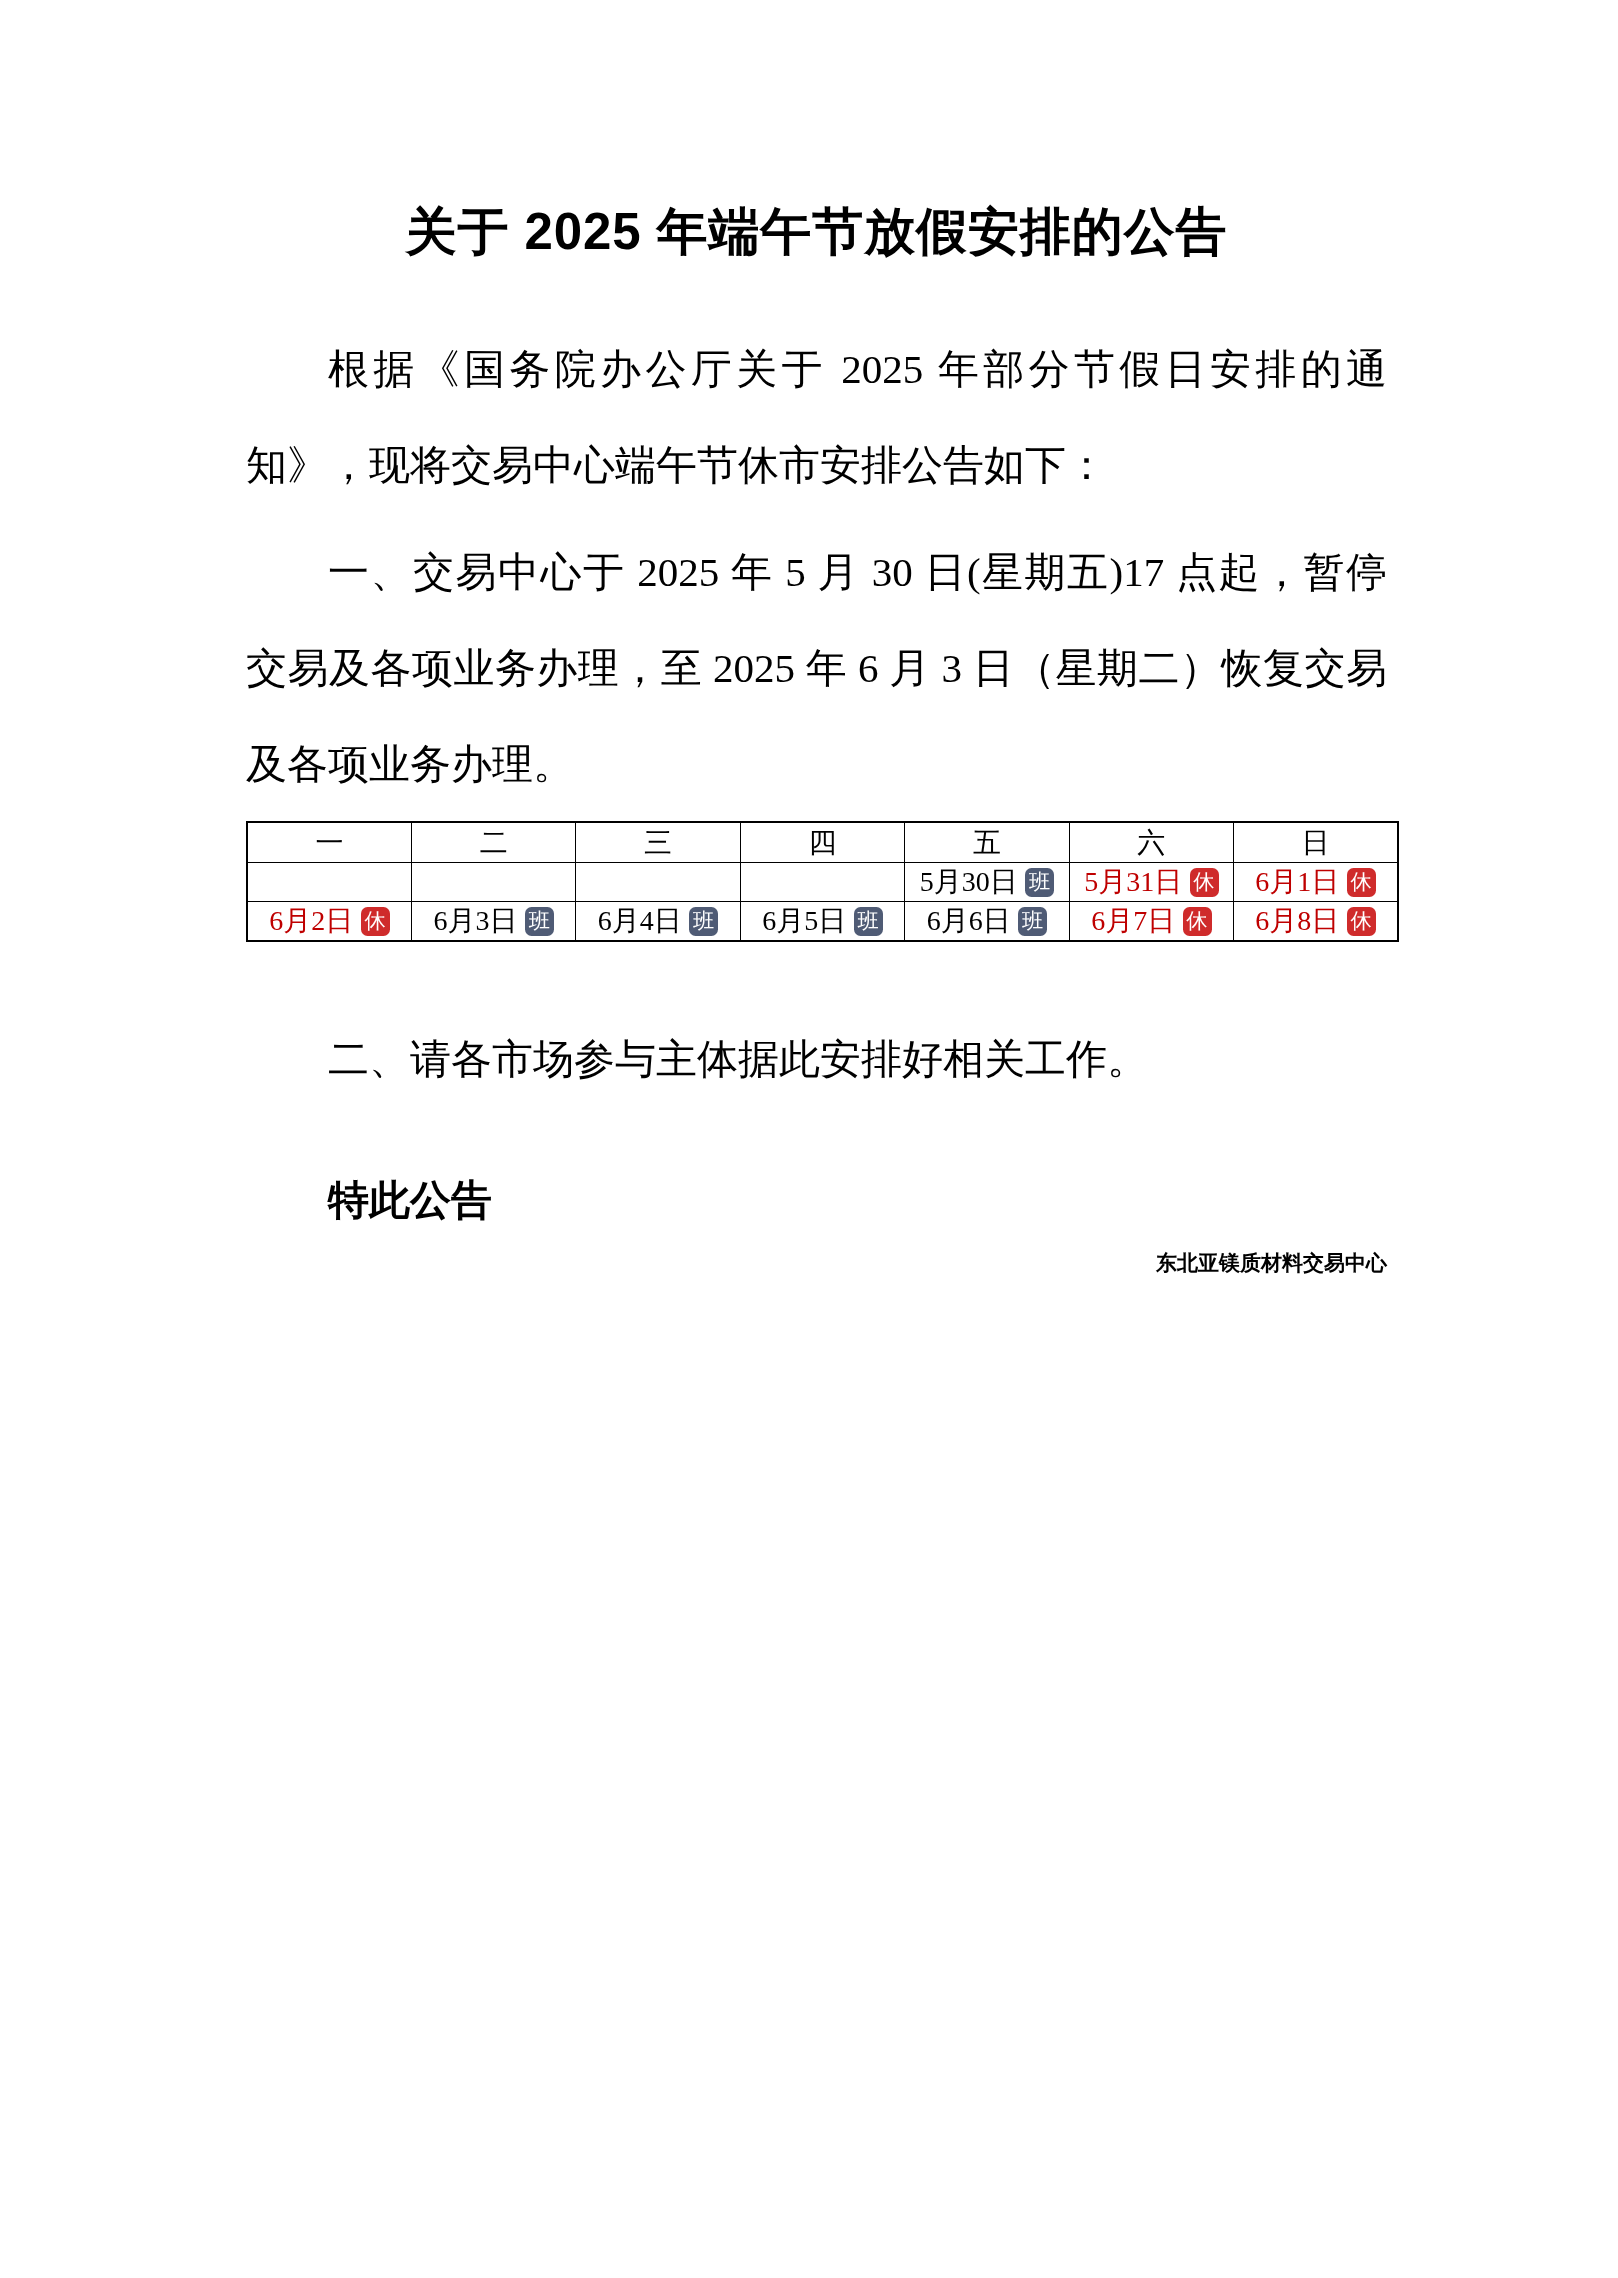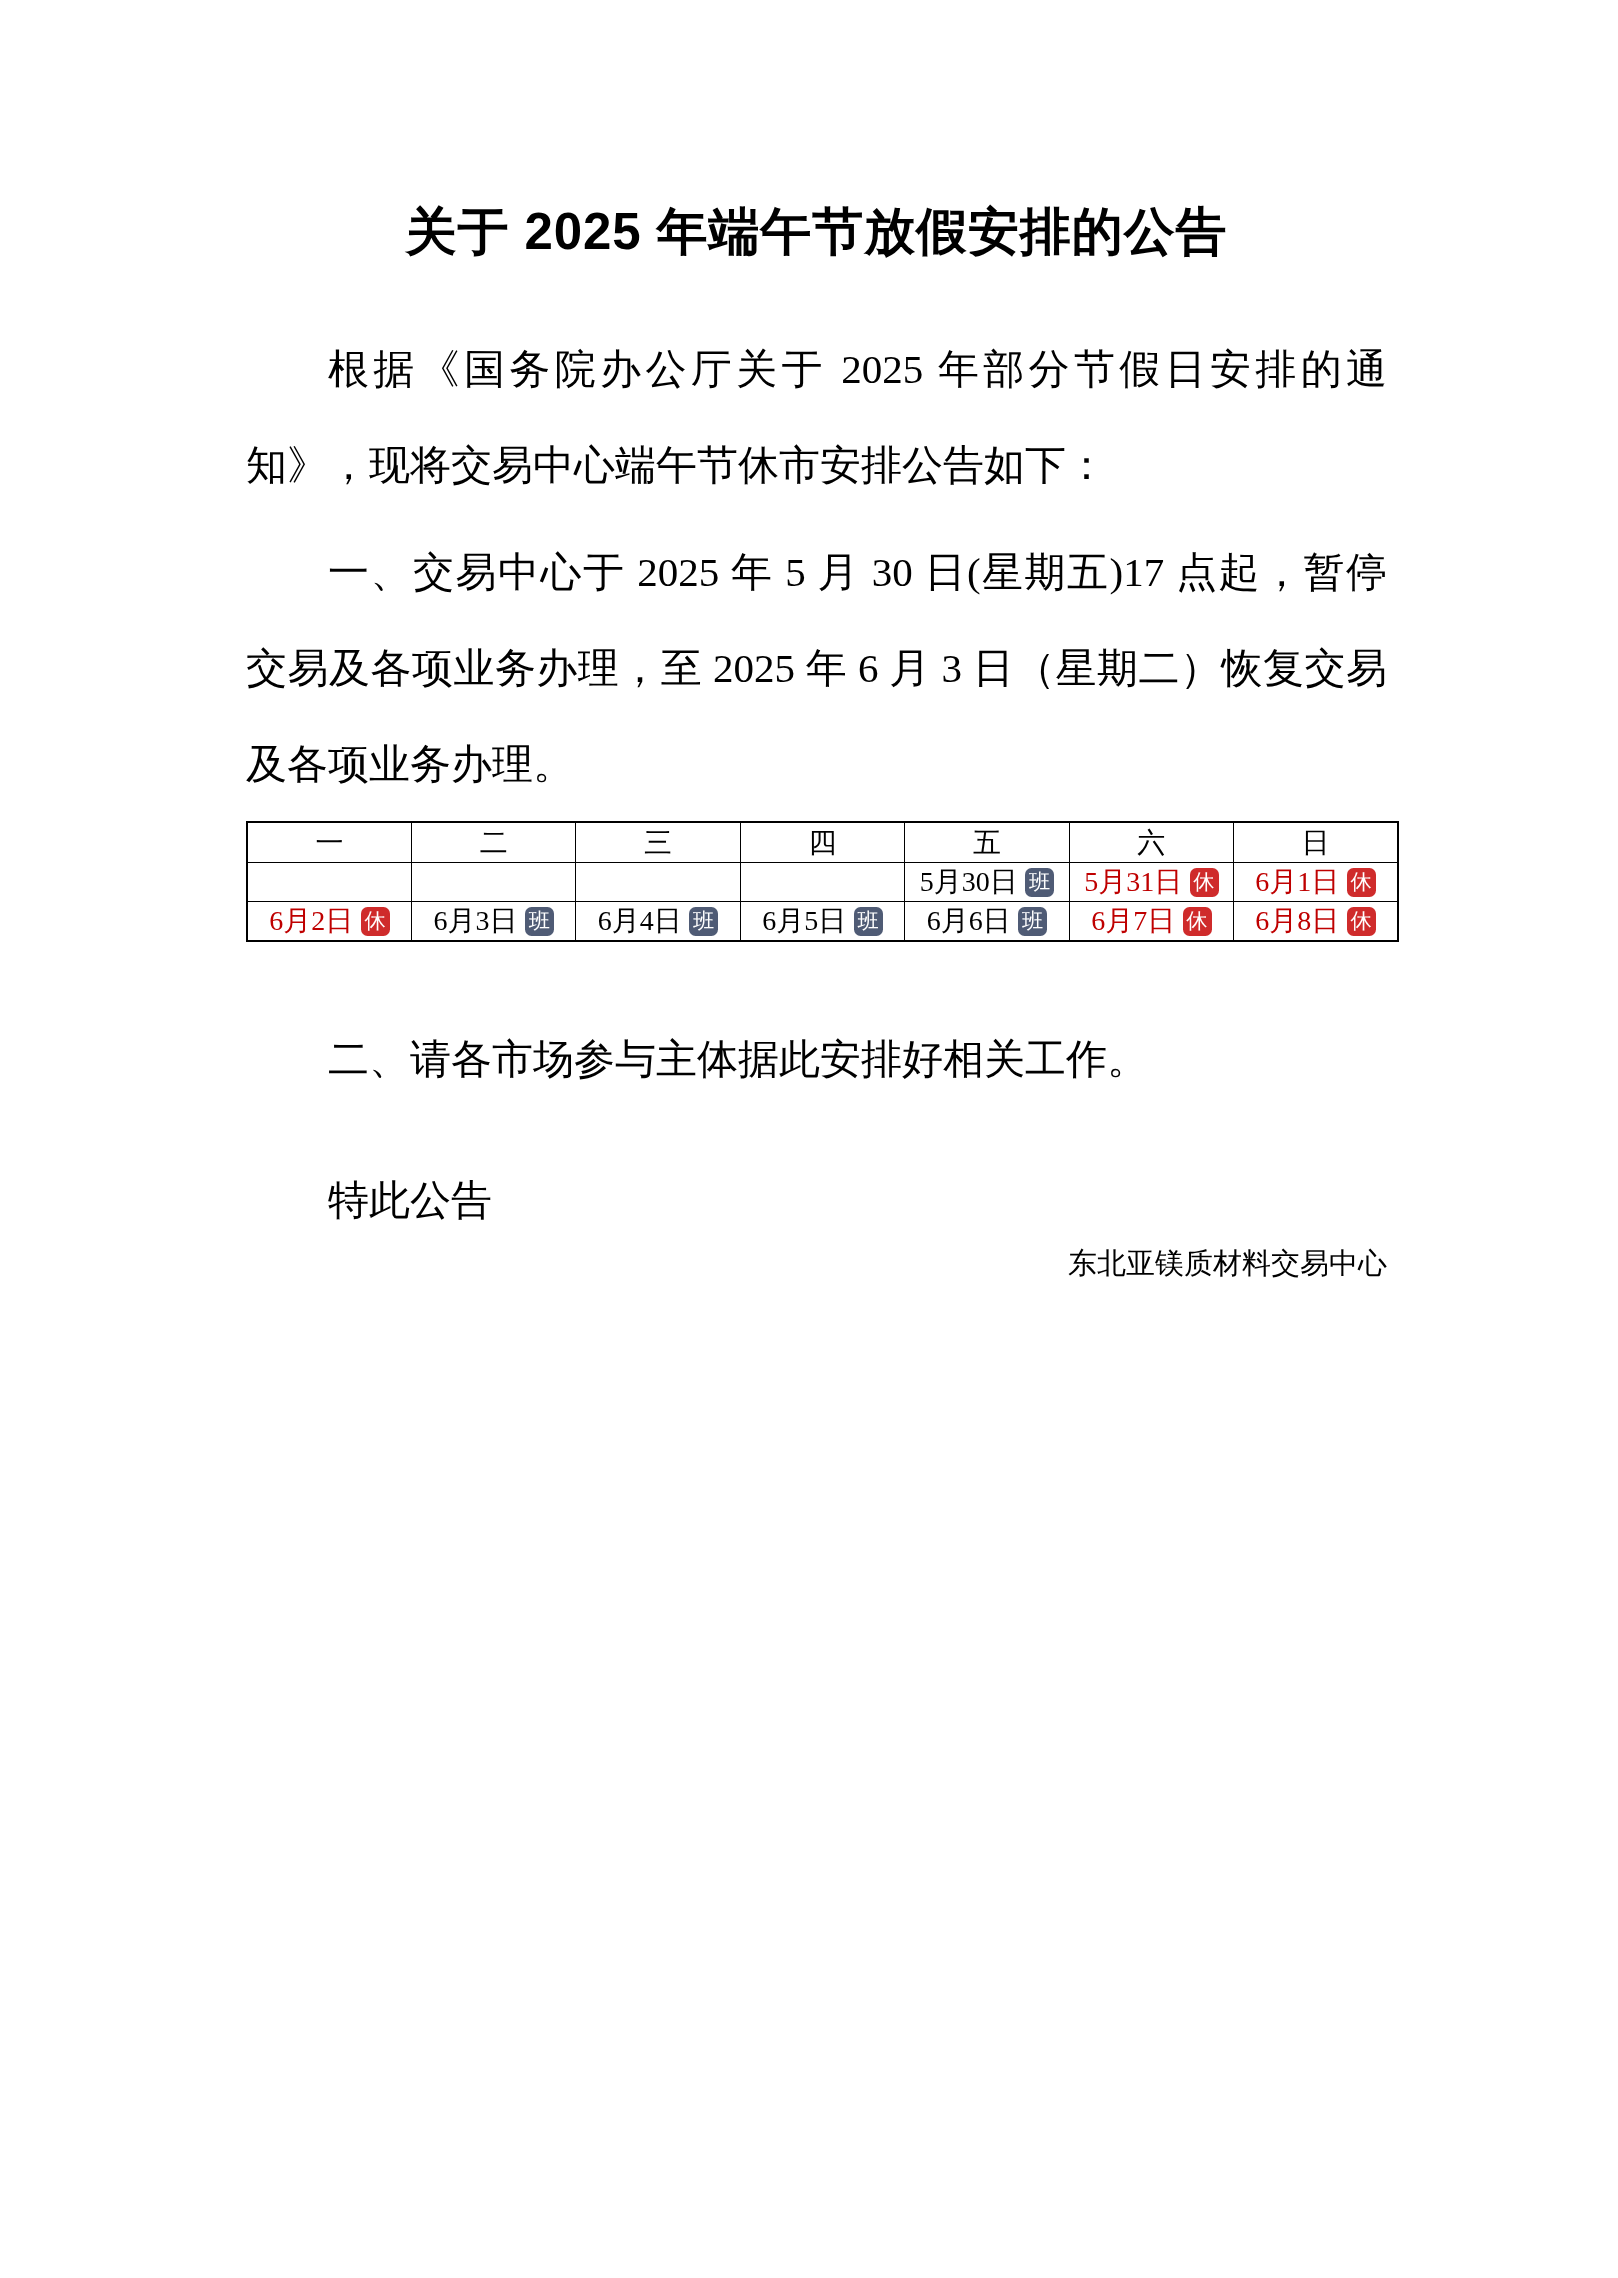--- a/index.html
+++ b/index.html
@@ -72,26 +72,27 @@
     color: #ffffff;
     font-size: 21.3px;
     line-height: 29px;
     text-align: center;
     vertical-align: 2.8px;
     font-family: "Liberation Sans", "DejaVu Sans", sans-serif;
   }
   .badge.work { background: var(--work-badge); }
   .badge.rest { background: var(--rest-badge); }
   #p-item2 { margin-top: 69px; }
-  #closing { margin-top: 45px; }
+  #closing { margin-top: 45px; font-weight: bold; }
   .signature {
     margin-top: -9.3px;
-    font-size: 29px;
+    font-size: 21px;
     line-height: 48px;
     text-align: right;
+    font-weight: bold;
   }
 </style>
 </head>
 <body>
 
 <div class="page">
 
   <h1 class="title">关于 2025 年端午节放假安排的公告</h1>
 
 

